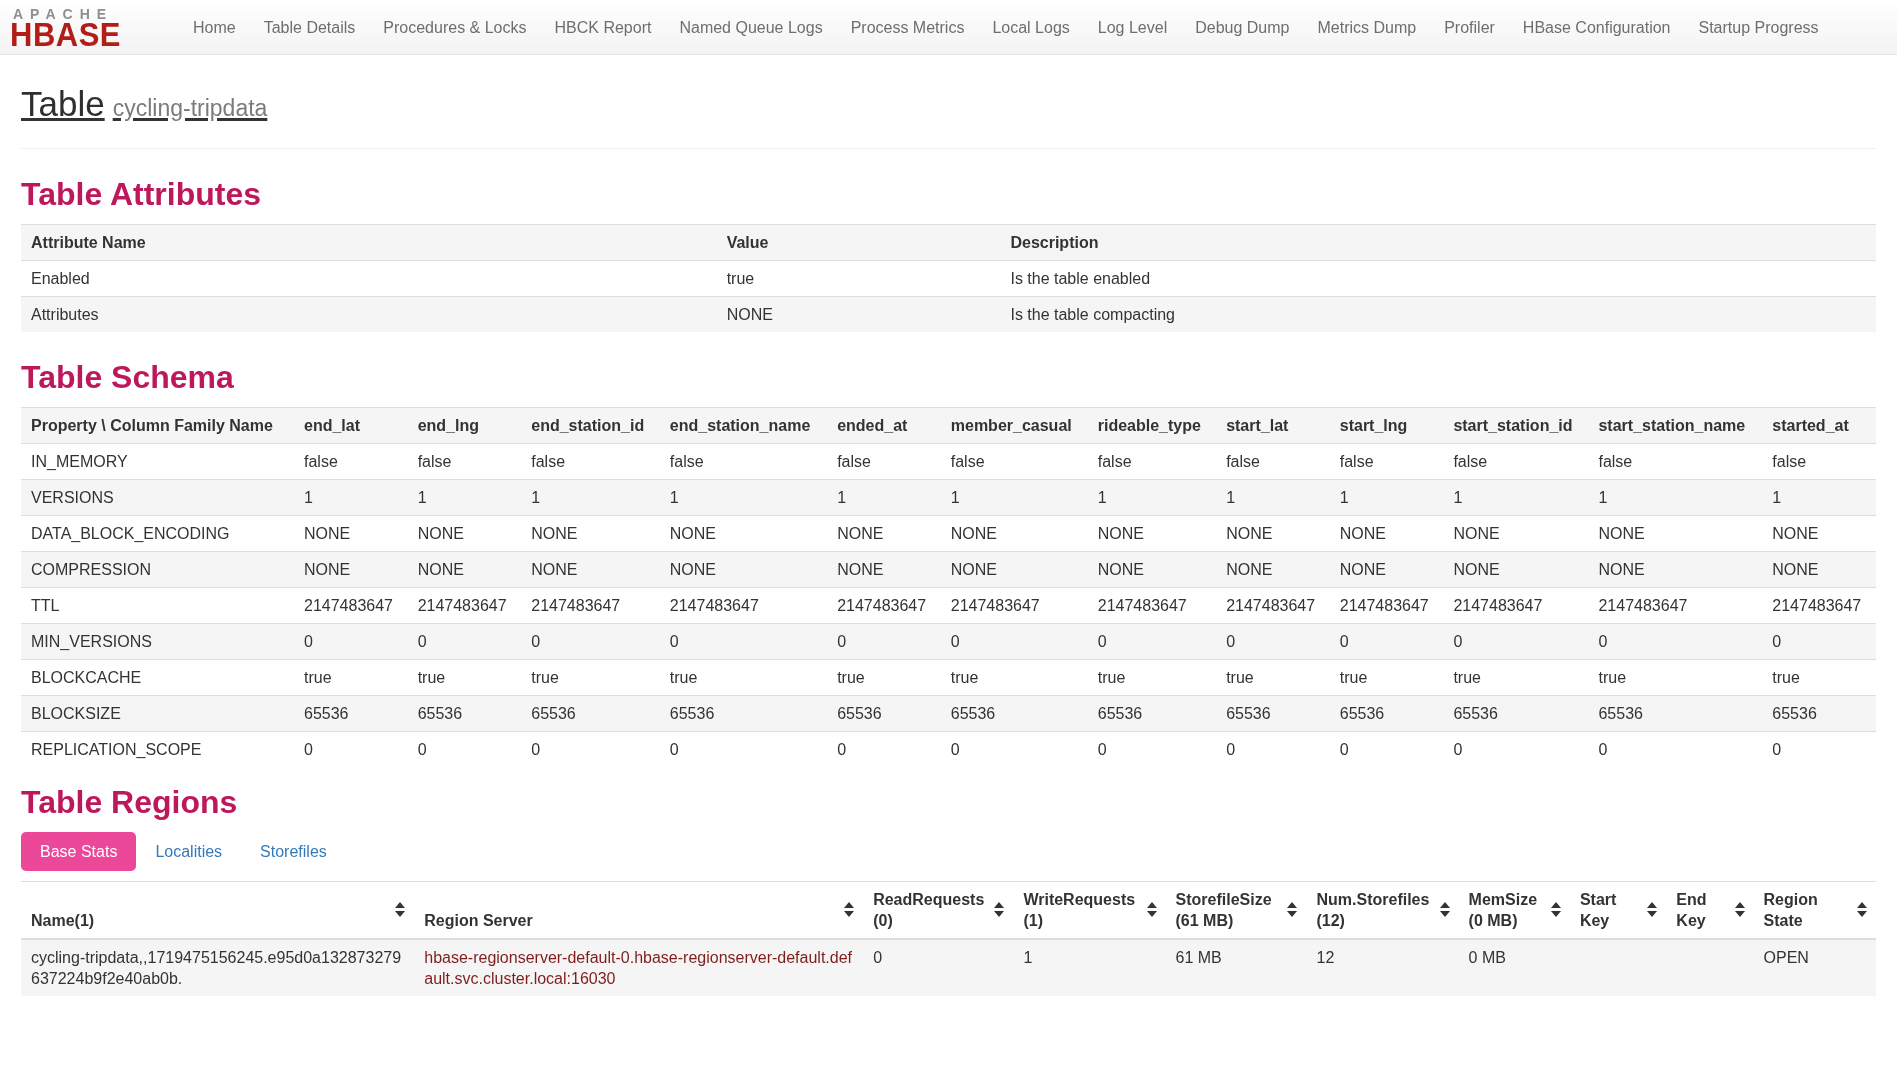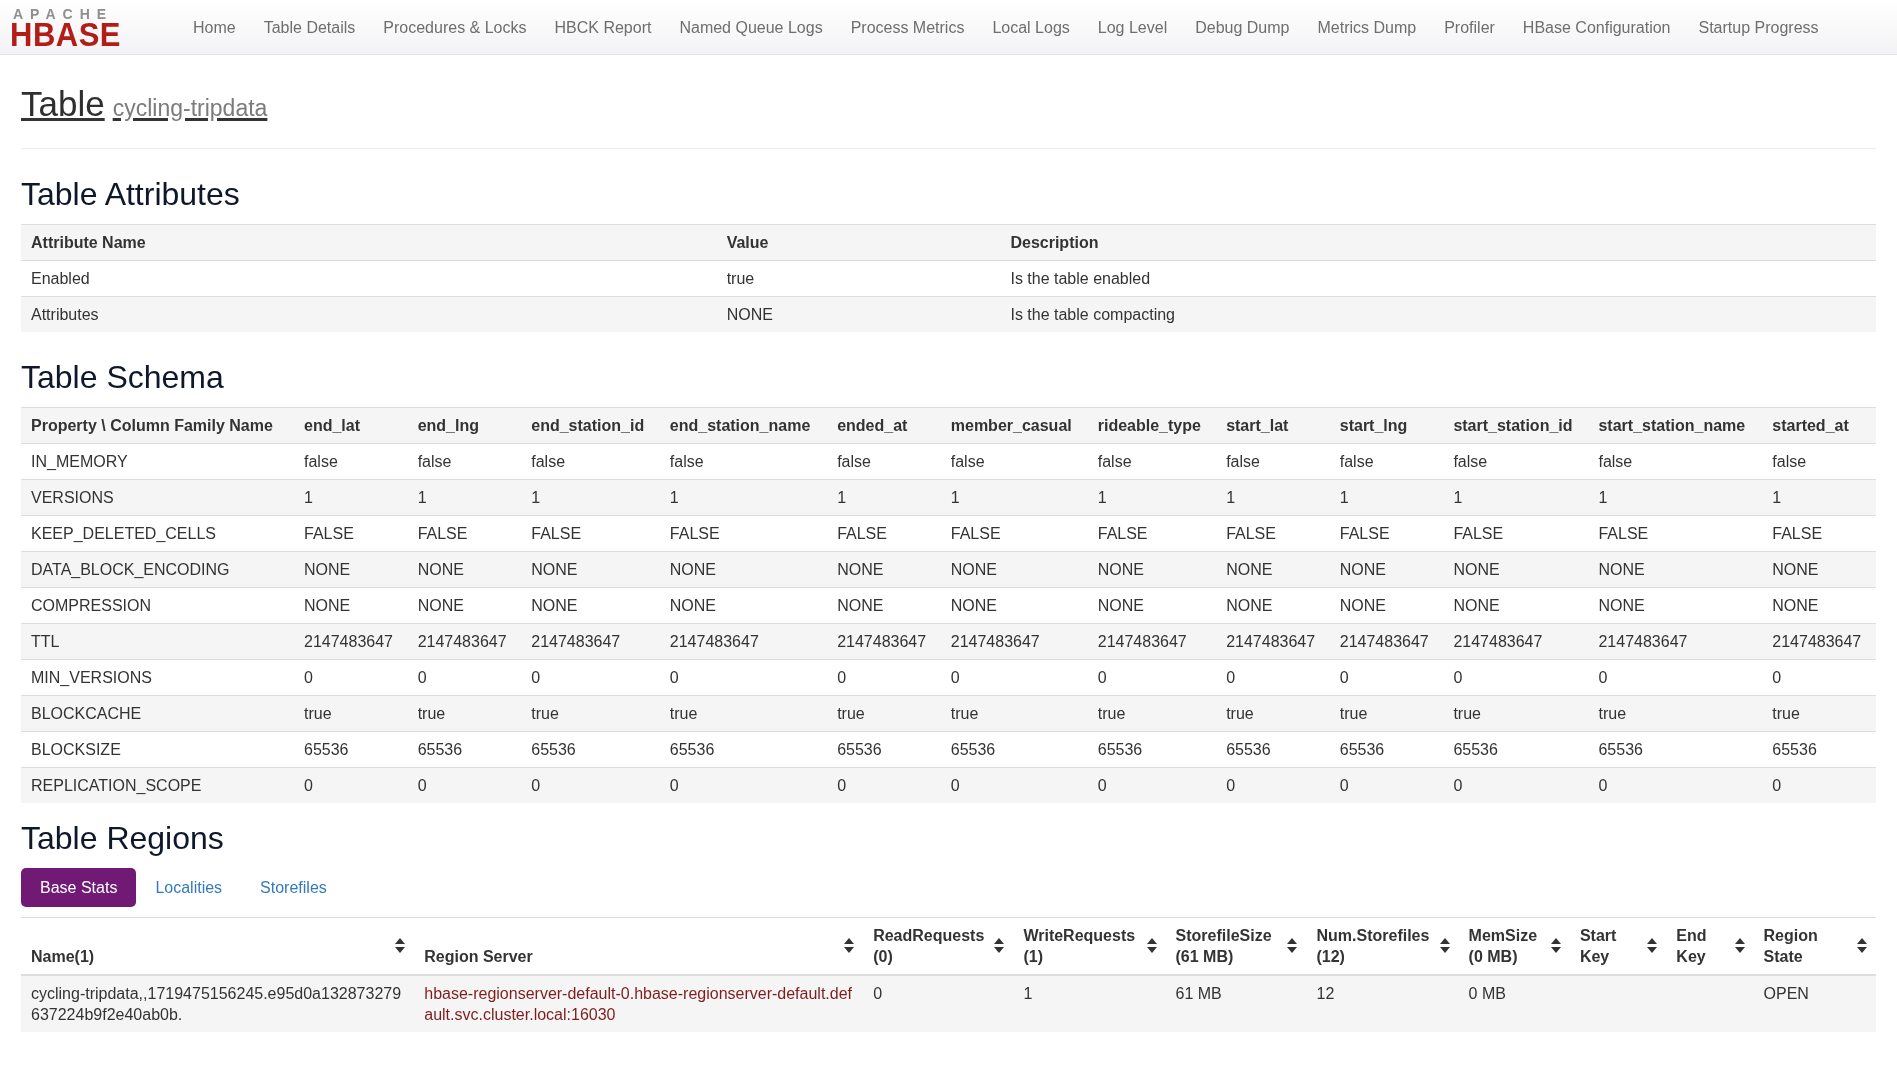--- a/index.html
+++ b/index.html
@@ -32,21 +32,21 @@
   .nav-list li a {
     display:block; padding:0 14px; line-height:53px;
     color:#6e6e6e; text-decoration:none; cursor:pointer; white-space:nowrap;
   }
 
   
   .container { padding:0 21px; }
   .page-header { margin:30px 0 20px; padding-bottom:24px; border-bottom:1px solid #eee;text-decoration:underline; }
   h1 { margin:0; font-size:35px; font-weight:400; color:#2f2f2f; line-height:1.1; }
   h1 small { font-size:23px; color:#7b7b7b; font-weight:400; margin-left:8px; }
-  h2 { font-size:32px; font-weight:400; color:#0f172a; margin:26px 0 10px; line-height:1.22; }
+  h2 { font-size:32px; font-weight:700; color:#be185d; margin:26px 0 10px; line-height:1.22; }
   h2.tight { margin-top:16px; }
 
   
   table { width:100%; border-collapse:collapse; border-spacing:0; background:#fff; }
   th, td {
     text-align:left; padding:7px 10px;
     border-top:1px solid #ddd;
     font-size:16px; line-height:21px; vertical-align:top;
     color:#333;
   }
@@ -79,21 +79,21 @@
     border-top:6px solid #333;
   }
 
   
   .pills { list-style:none; display:flex; margin:6px 0 10px; padding:0; }
   .pills a {
     display:block; padding:9px 19px; border-radius:5px;
     color:#337ab7; text-decoration:none; cursor:pointer;
     font-size:16px; line-height:21px;
   }
-  .pills a.active { background:#701a75; color:#fff; }
+  .pills a.active { background:#ec4899; color:#fff; }
 </style>
 </head>
 <body>
 
 <nav class="navbar">
   <div class="logo">
     <div class="logo-top">APACHE</div>
     <div class="logo-main">HBASE</div>
   </div>
   <ul class="nav-list" id="nav-list">
@@ -211,35 +211,20 @@
           <td>1</td>
           <td>1</td>
           <td>1</td>
           <td>1</td>
           <td>1</td>
           <td>1</td>
           <td>1</td>
           <td>1</td>
           <td>1</td>
           <td>1</td>
-        </tr>
-        <tr>
-          <td>KEEP_DELETED_CELLS</td>
-          <td>FALSE</td>
-          <td>FALSE</td>
-          <td>FALSE</td>
-          <td>FALSE</td>
-          <td>FALSE</td>
-          <td>FALSE</td>
-          <td>FALSE</td>
-          <td>FALSE</td>
-          <td>FALSE</td>
-          <td>FALSE</td>
-          <td>FALSE</td>
-          <td>FALSE</td>
         </tr>
         <tr>
           <td>DATA_BLOCK_ENCODING</td>
           <td>NONE</td>
           <td>NONE</td>
           <td>NONE</td>
           <td>NONE</td>
           <td>NONE</td>
           <td>NONE</td>
           <td>NONE</td>

